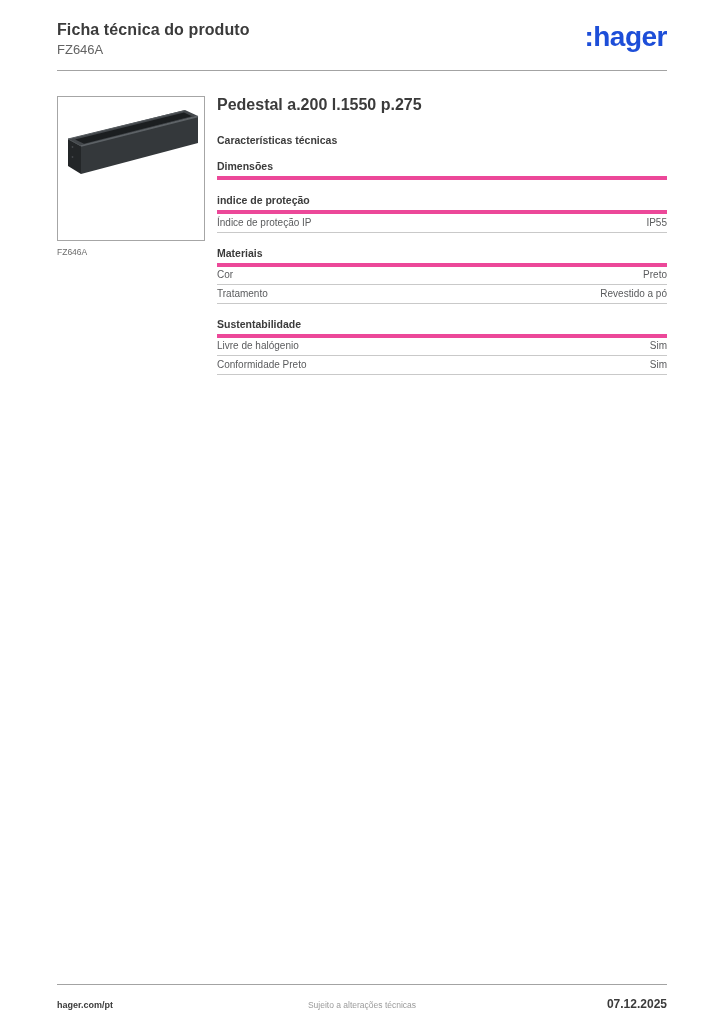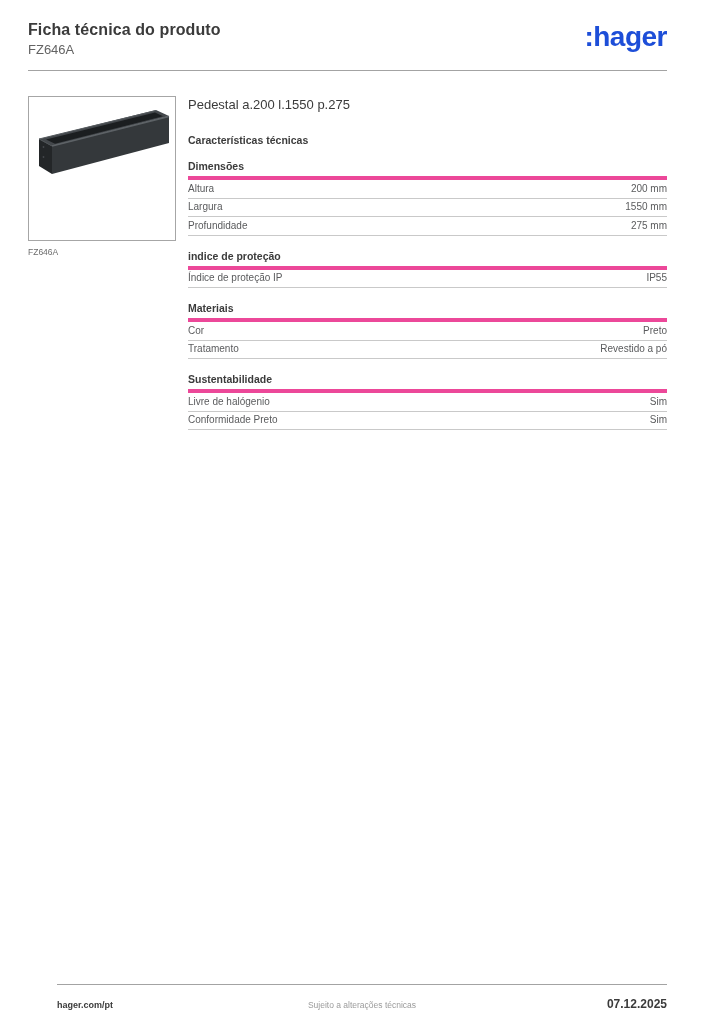--- a/index.html
+++ b/index.html
@@ -6,21 +6,21 @@
   html, body { background: #ffffff; }
   body {
     font-family: "Liberation Sans", "DejaVu Sans", sans-serif;
     color: #3c3c3c;
   }
   .page {
     position: relative;
     width: 724px;
     height: 1024px;
     background: #ffffff;
-    padding: 20px 57px 0 28px;
+    padding: 20px 57px 0 57px;
     overflow: hidden;
   }
 
   
   .header {
     display: flex;
     justify-content: space-between;
     align-items: flex-start;
   }
   .page-title {
@@ -73,22 +73,22 @@
     font-size: 8.5px;
     color: #6b6b6b;
     margin-top: 6px;
   }
 
   .specs-col {
     flex: 1 1 auto;
     padding-top: 2px;
   }
   .product-title {
-    font-size: 13px;
-    font-weight: normal;
+    font-size: 16px;
+    font-weight: bold;
     color: #3b3b3b;
     line-height: 13px;
   }
   .section-title {
     font-size: 10.5px;
     font-weight: bold;
     color: #3b3b3b;
     margin-top: 23px;
     line-height: 12px;
   }
@@ -185,34 +185,20 @@
       </div>
       <div class="image-caption">FZ646A</div>
     </aside>
 
     <section class="specs-col">
       <h2 class="product-title">Pedestal a.200 l.1550 p.275</h2>
       <h3 class="section-title">Características técnicas</h3>
       <div class="groups">
           <div class="spec-group">
     <div class="group-title">Dimensões</div>
-    <div class="group-rows">
-              <div class="spec-row">
-    <span class="row-label">Altura</span>
-    <span class="row-value">200 mm</span>
-  </div>
-              <div class="spec-row">
-    <span class="row-label">Largura</span>
-    <span class="row-value">1550 mm</span>
-  </div>
-              <div class="spec-row">
-    <span class="row-label">Profundidade</span>
-    <span class="row-value">275 mm</span>
-  </div>
-            </div>
   </div>
           <div class="spec-group">
     <div class="group-title">indice de proteção</div>
     <div class="group-rows">
               <div class="spec-row">
     <span class="row-label">Índice de proteção IP</span>
     <span class="row-value">IP55</span>
   </div>
             </div>
   </div>

